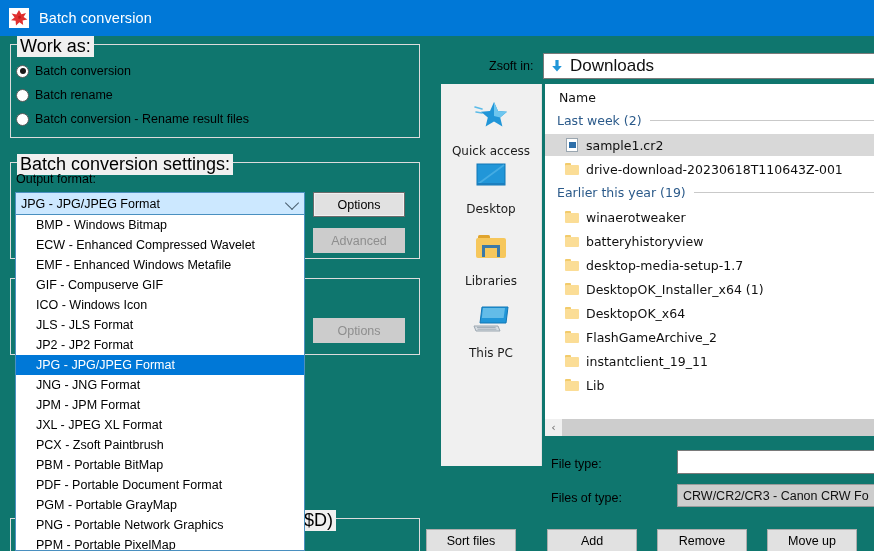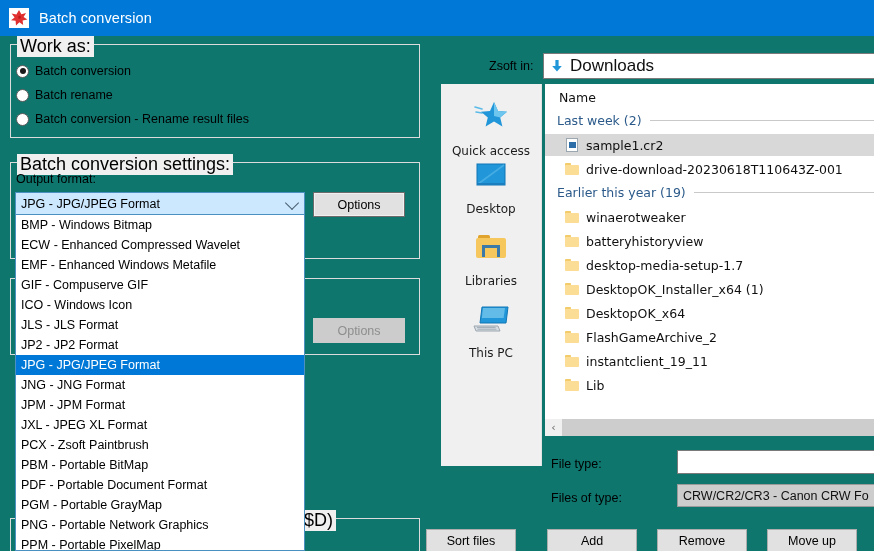--- a/index.html
+++ b/index.html
@@ -54,21 +54,21 @@
     transform:rotate(45deg);
   }
 
   
   .droplist{
     position:absolute;box-sizing:border-box;
     border:1px solid #4a90c0;background:#fff;overflow:hidden;
     font-size:12.5px;z-index:40;
   }
   .drop-item{
-    height:20px;line-height:20px;padding-left:5px;white-space:nowrap;overflow:hidden;
+    height:20px;line-height:20px;padding-left:20px;white-space:nowrap;overflow:hidden;
   }
   .drop-item.sel{background:#0078d7;color:#fff;}
 
   
   .btn{
     position:absolute;box-sizing:border-box;
     background:#e1e1e1;border:1px solid #adadad;
     display:flex;align-items:center;justify-content:center;
     font-size:12.5px;color:#000;
   }
@@ -190,20 +190,23 @@
 
   <span class="lbl" style="left:16px;top:172px;">Output format:</span>
 
   <div class="combo" style="left:15px;top:192px;width:290px;height:23px;">
     <span>JPG - JPG/JPEG Format</span>
     <span class="chev"></span>
   </div>
 
   <div class="btn focus" style="left:313px;top:192px;width:92px;height:25px;">
     <span>Options</span>
+  </div>
+  <div class="btn disabled" style="left:313px;top:228px;width:92px;height:25px;">
+    <span>Advanced</span>
   </div>
   <div class="btn disabled" style="left:313px;top:318px;width:92px;height:25px;">
     <span>Options</span>
   </div>
 
   <div class="droplist" id="droplist" style="left:15px;top:214px;width:290px;height:337px;">
       <div class="drop-item">BMP - Windows Bitmap</div>
       <div class="drop-item">ECW - Enhanced Compressed Wavelet</div>
       <div class="drop-item">EMF - Enhanced Windows Metafile</div>
       <div class="drop-item">GIF - Compuserve GIF</div>

